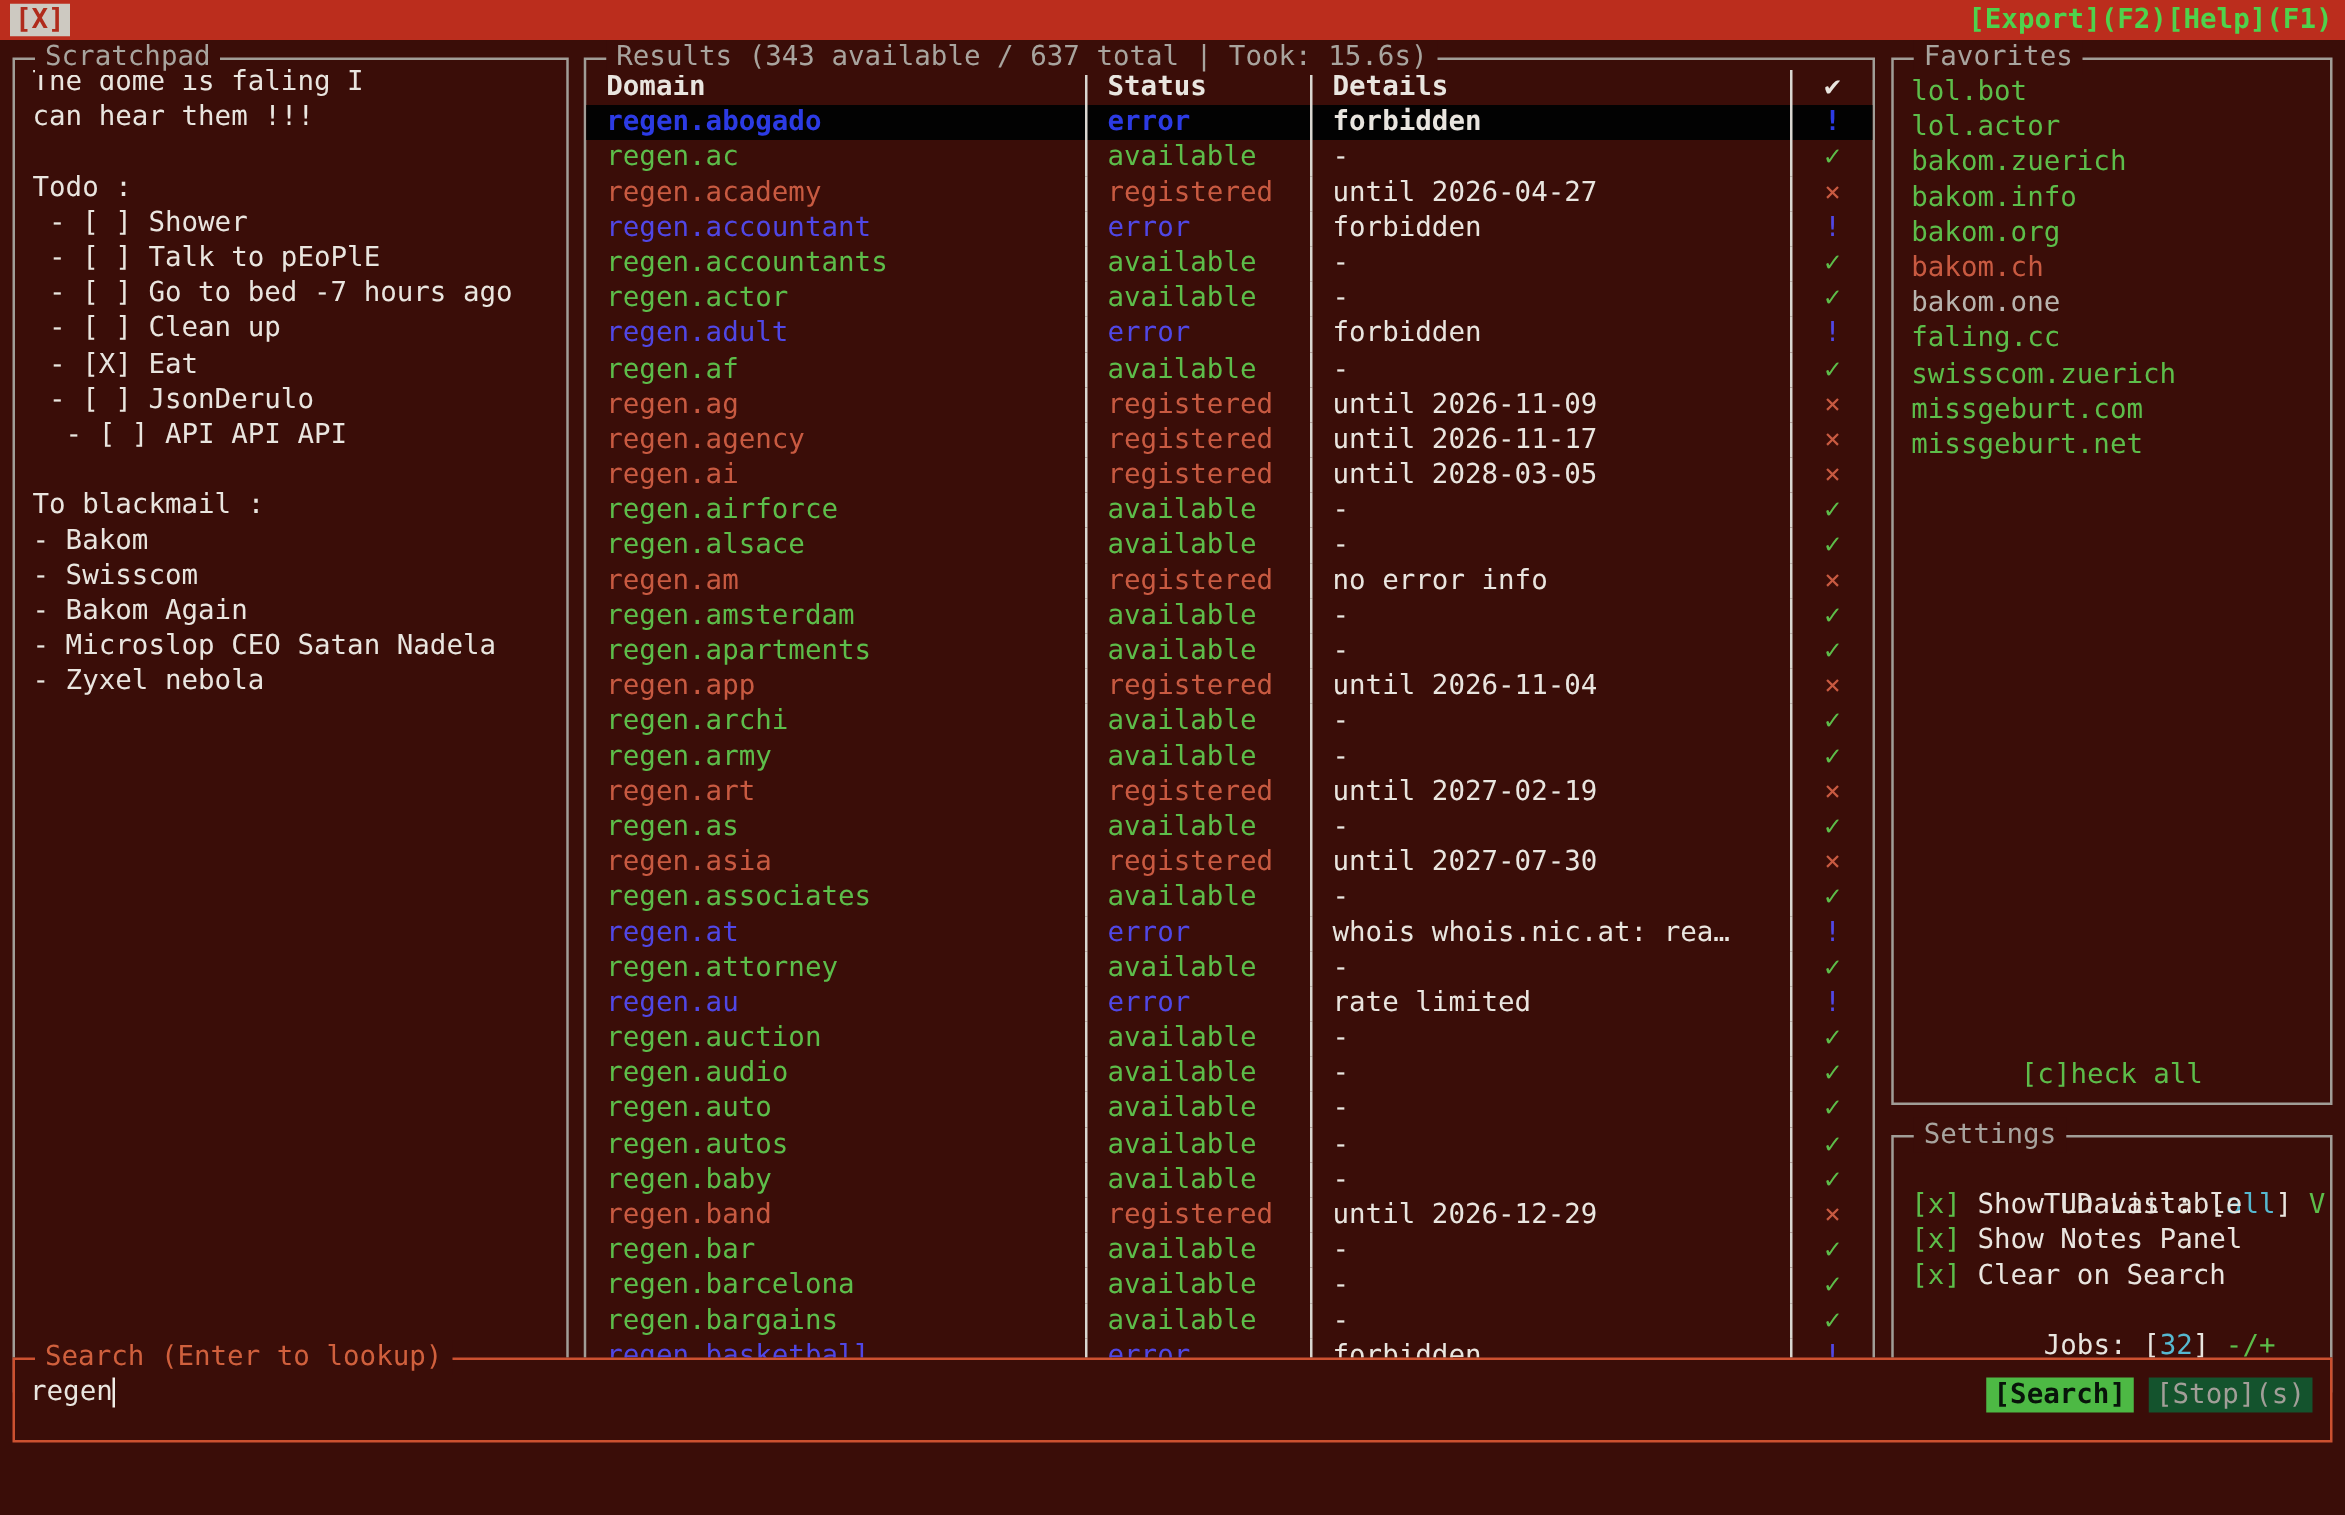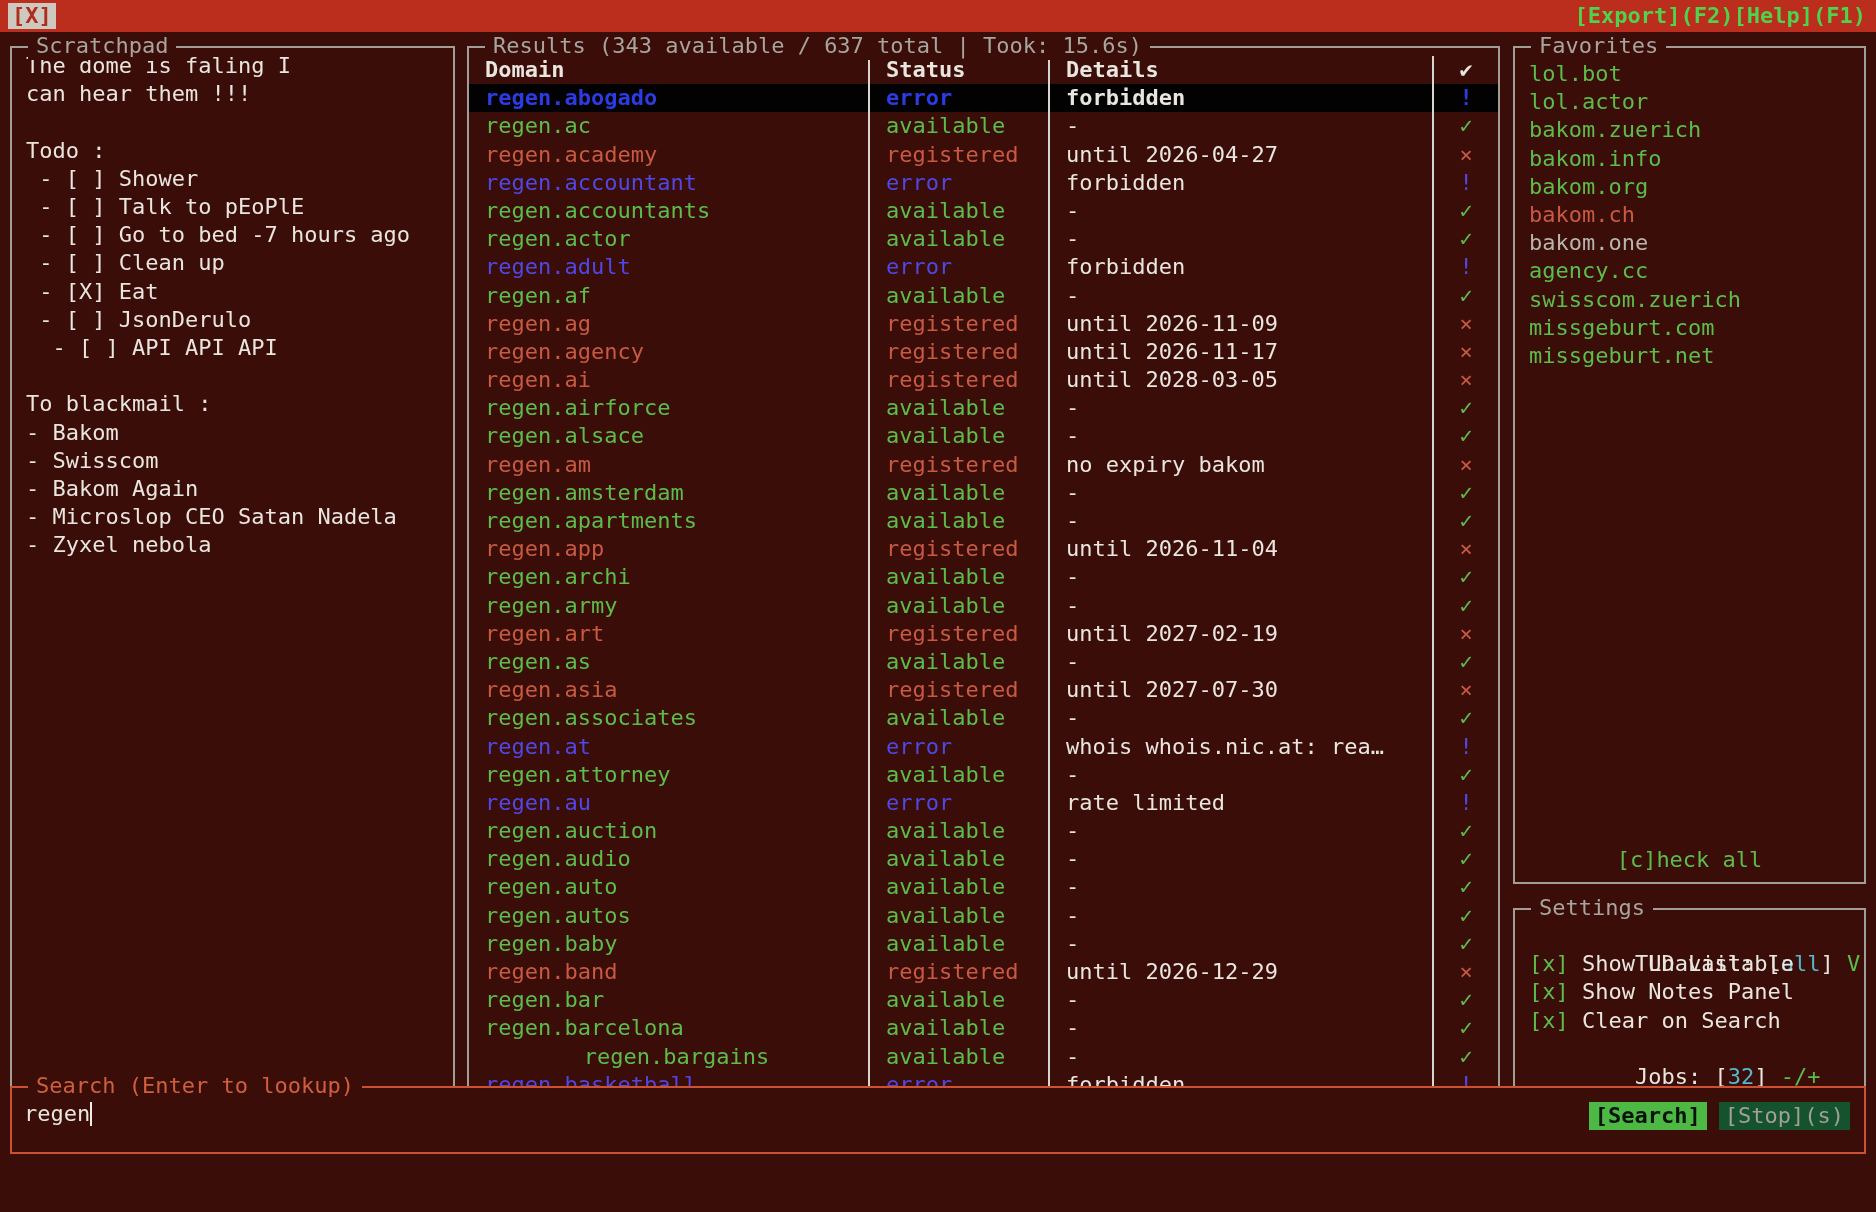--- a/index.html
+++ b/index.html
@@ -208,21 +208,21 @@
           </div>
           <div class="trow">
             <div class="c st-available" style="display: inline-block;">regen.alsace</div>
             <div class="c sep st-available" style="display: inline-block;">available</div>
             <div class="c sep det" style="display: inline-block;">-</div>
             <div class="c sep mark st-available" style="display: inline-block;">✓</div>
           </div>
           <div class="trow">
             <div class="c st-registered" style="display: inline-block;">regen.am</div>
             <div class="c sep st-registered" style="display: inline-block;">registered</div>
-            <div class="c sep det" style="display: inline-block;">no expiry bakom</div>
+            <div class="c sep det" style="display: inline-block;">no error info</div>
             <div class="c sep mark st-registered" style="display: inline-block;">×</div>
           </div>
           <div class="trow">
             <div class="c st-available" style="display: inline-block;">regen.amsterdam</div>
             <div class="c sep st-available" style="display: inline-block;">available</div>
             <div class="c sep det" style="display: inline-block;">-</div>
             <div class="c sep mark st-available" style="display: inline-block;">✓</div>
           </div>
           <div class="trow">
             <div class="c st-available" style="display: inline-block;">regen.apartments</div>
@@ -332,21 +332,21 @@
             <div class="c sep det" style="display: inline-block;">-</div>
             <div class="c sep mark st-available" style="display: inline-block;">✓</div>
           </div>
           <div class="trow">
             <div class="c st-available" style="display: inline-block;">regen.barcelona</div>
             <div class="c sep st-available" style="display: inline-block;">available</div>
             <div class="c sep det" style="display: inline-block;">-</div>
             <div class="c sep mark st-available" style="display: inline-block;">✓</div>
           </div>
           <div class="trow">
-            <div class="c st-available" style="display: inline-block; text-align: center;">regen.bargains</div>
+            <div class="c st-available" style="display: inline-block;">regen.bargains</div>
             <div class="c sep st-available" style="display: inline-block;">available</div>
             <div class="c sep det" style="display: inline-block;">-</div>
             <div class="c sep mark st-available" style="display: inline-block;">✓</div>
           </div>
           <div class="trow">
             <div class="c st-error" style="display: inline-block;">regen.basketball</div>
             <div class="c sep st-error" style="display: inline-block;">error</div>
             <div class="c sep det" style="display: inline-block;">forbidden</div>
             <div class="c sep mark st-error" style="display: inline-block;">!</div>
           </div>
@@ -357,21 +357,21 @@
   <div class="panel favorites">
     <span class="ptitle">Favorites</span>
     <div class="fav-body">
         <div class="fav-item fav-available">lol.bot</div>
         <div class="fav-item fav-available">lol.actor</div>
         <div class="fav-item fav-available">bakom.zuerich</div>
         <div class="fav-item fav-available">bakom.info</div>
         <div class="fav-item fav-available">bakom.org</div>
         <div class="fav-item fav-registered">bakom.ch</div>
         <div class="fav-item fav-unknown">bakom.one</div>
-        <div class="fav-item fav-available">agency.cc</div>
+        <div class="fav-item fav-available">faling.cc</div>
         <div class="fav-item fav-available">swisscom.zuerich</div>
         <div class="fav-item fav-available">missgeburt.com</div>
         <div class="fav-item fav-available">missgeburt.net</div>
       </div>
     <div class="check-all">[c]heck all</div>
   </div>
 
   <div class="panel settings">
     <span class="ptitle">Settings</span>
     <div class="set-body">

